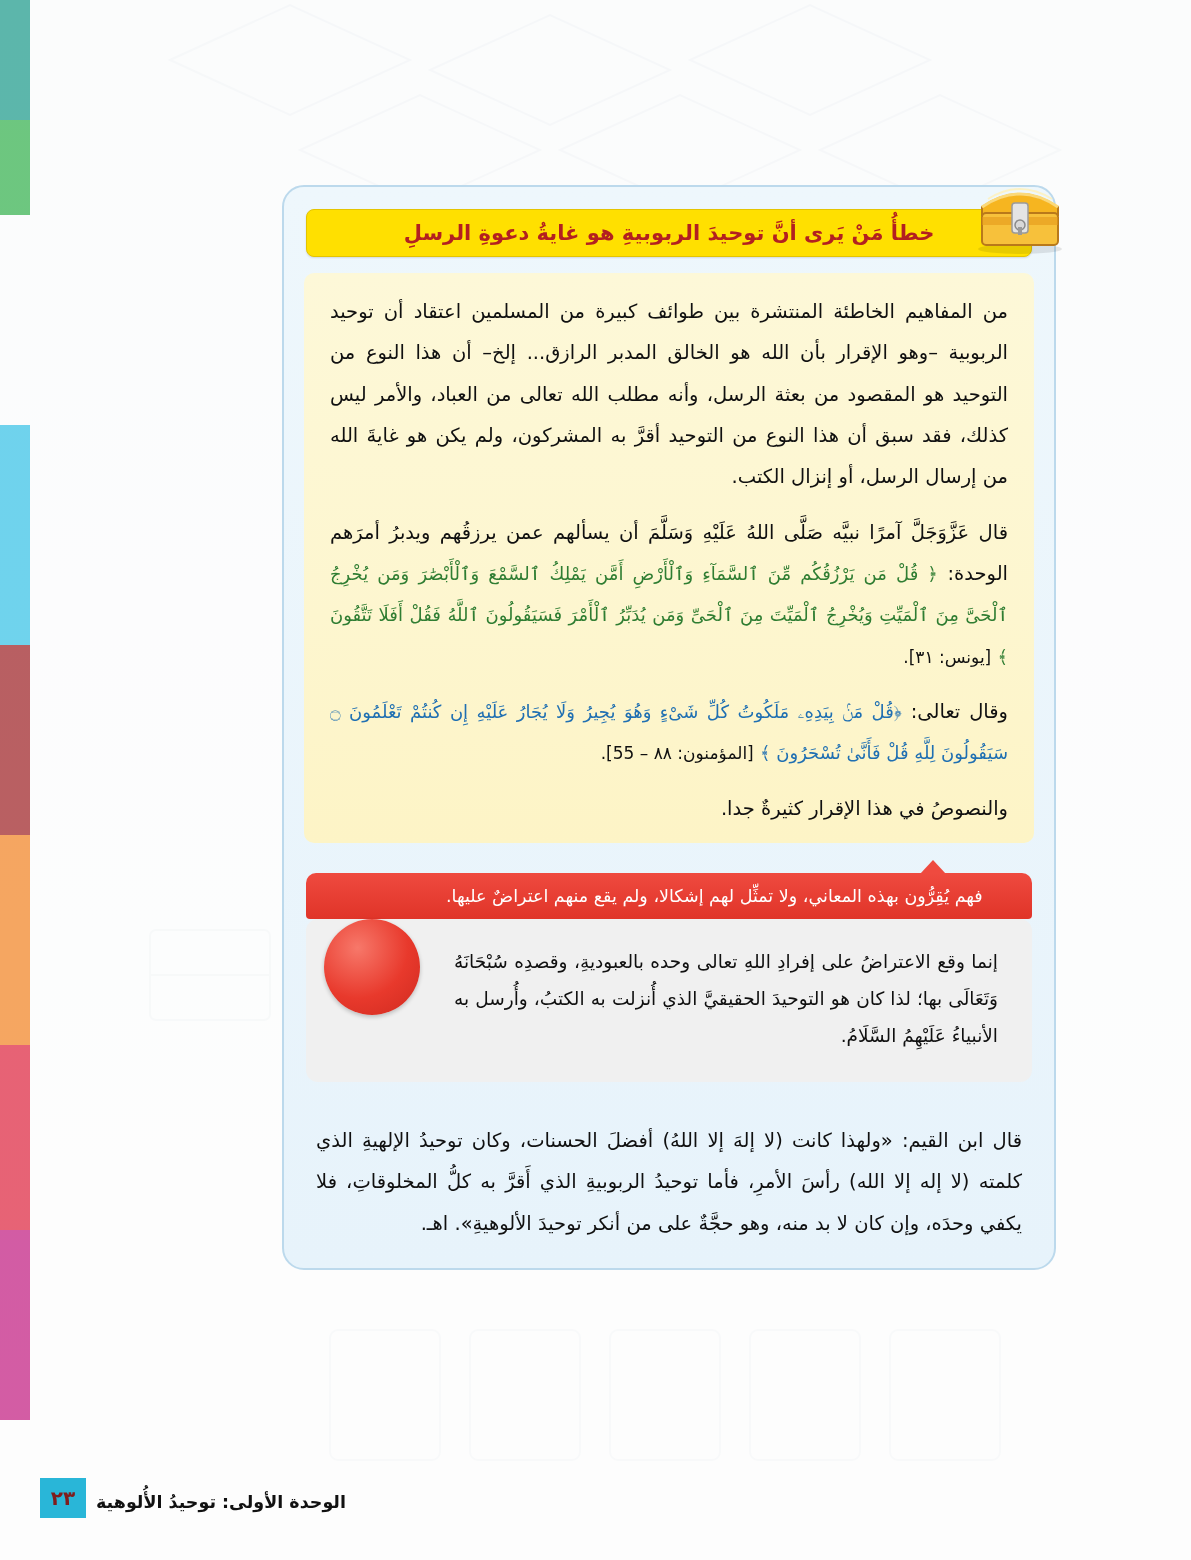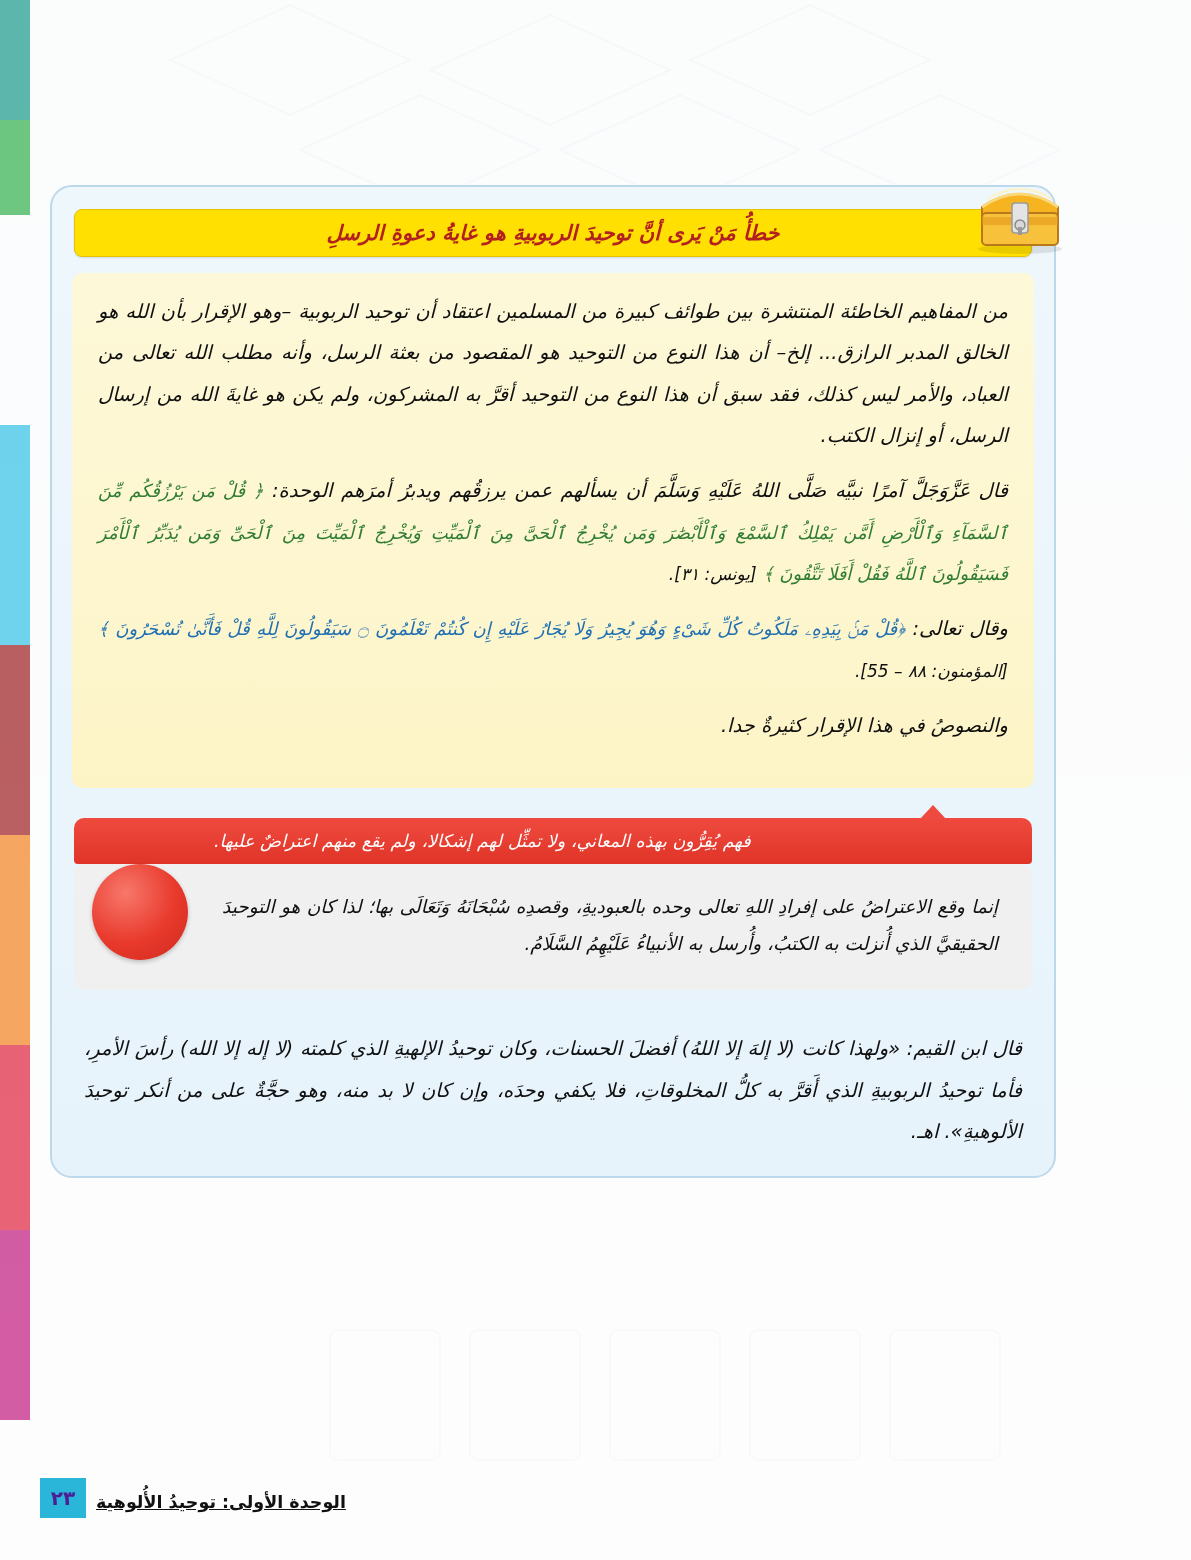--- a/index.html
+++ b/index.html
@@ -39,27 +39,26 @@
     top: 0; left: 30px;
     width: 1161px;
     height: 1560px;
   }
 
   
   .main-panel {
     position: absolute;
     top: 185px;
     right: 135px;
-    width: 1006px;
+    width: 774px;
     border: 2px solid #bcd9ec;
     border-radius: 22px;
     background: linear-gradient(180deg, #eef7fc 0%, #e7f3fb 100%);
     box-sizing: border-box;
     padding: 0 0 18px 0;
-    font-style: italic;
   }
 
   
   .title-wrap {
     position: relative;
     margin: 22px 22px 0 22px;
   }
   .title-banner {
     background: #ffe000;
     border: 1px solid #e4c400;
@@ -84,21 +83,21 @@
     right: -40px;
     width: 104px;
     height: 82px;
   }
 
   
   .body-card {
     margin: 16px 20px 0 20px;
     background: linear-gradient(180deg, #fdf8d8 0%, #fdf6cf 60%, #fdf4c6 100%);
     border-radius: 10px;
-    padding: 18px 26px 42px 26px;
+    padding: 18px 26px 14px 26px;
     box-sizing: border-box;
   }
   p.ar {
     margin: 0 0 14px 0;
     font-size: 19.5px;
     line-height: 2.12;
     color: #101010;
     text-align: justify;
     text-align-last: right;
     font-family: "DejaVu Sans", sans-serif;
@@ -187,35 +186,34 @@
     left: 0;
     height: 44px;
   }
   .page-num {
     position: absolute;
     left: 10px;
     bottom: 0;
     width: 46px;
     height: 40px;
     background: #29b6d8;
-    color: #4c1d95;
+    color: #7f1d1d;
     display: flex;
     align-items: center;
     justify-content: center;
     font-size: 20px;
     font-weight: bold;
   }
   .footer-text {
     position: absolute;
     left: 66px;
     bottom: 6px;
     font-size: 17.5px;
     font-weight: bold;
     color: #111111;
-    text-decoration: underline;
   }
   .footer-rule {
     position: absolute;
     left: 66px;
     right: 110px;
     bottom: 0px;
     height: 0px;
   }
 </style>
 </head>

